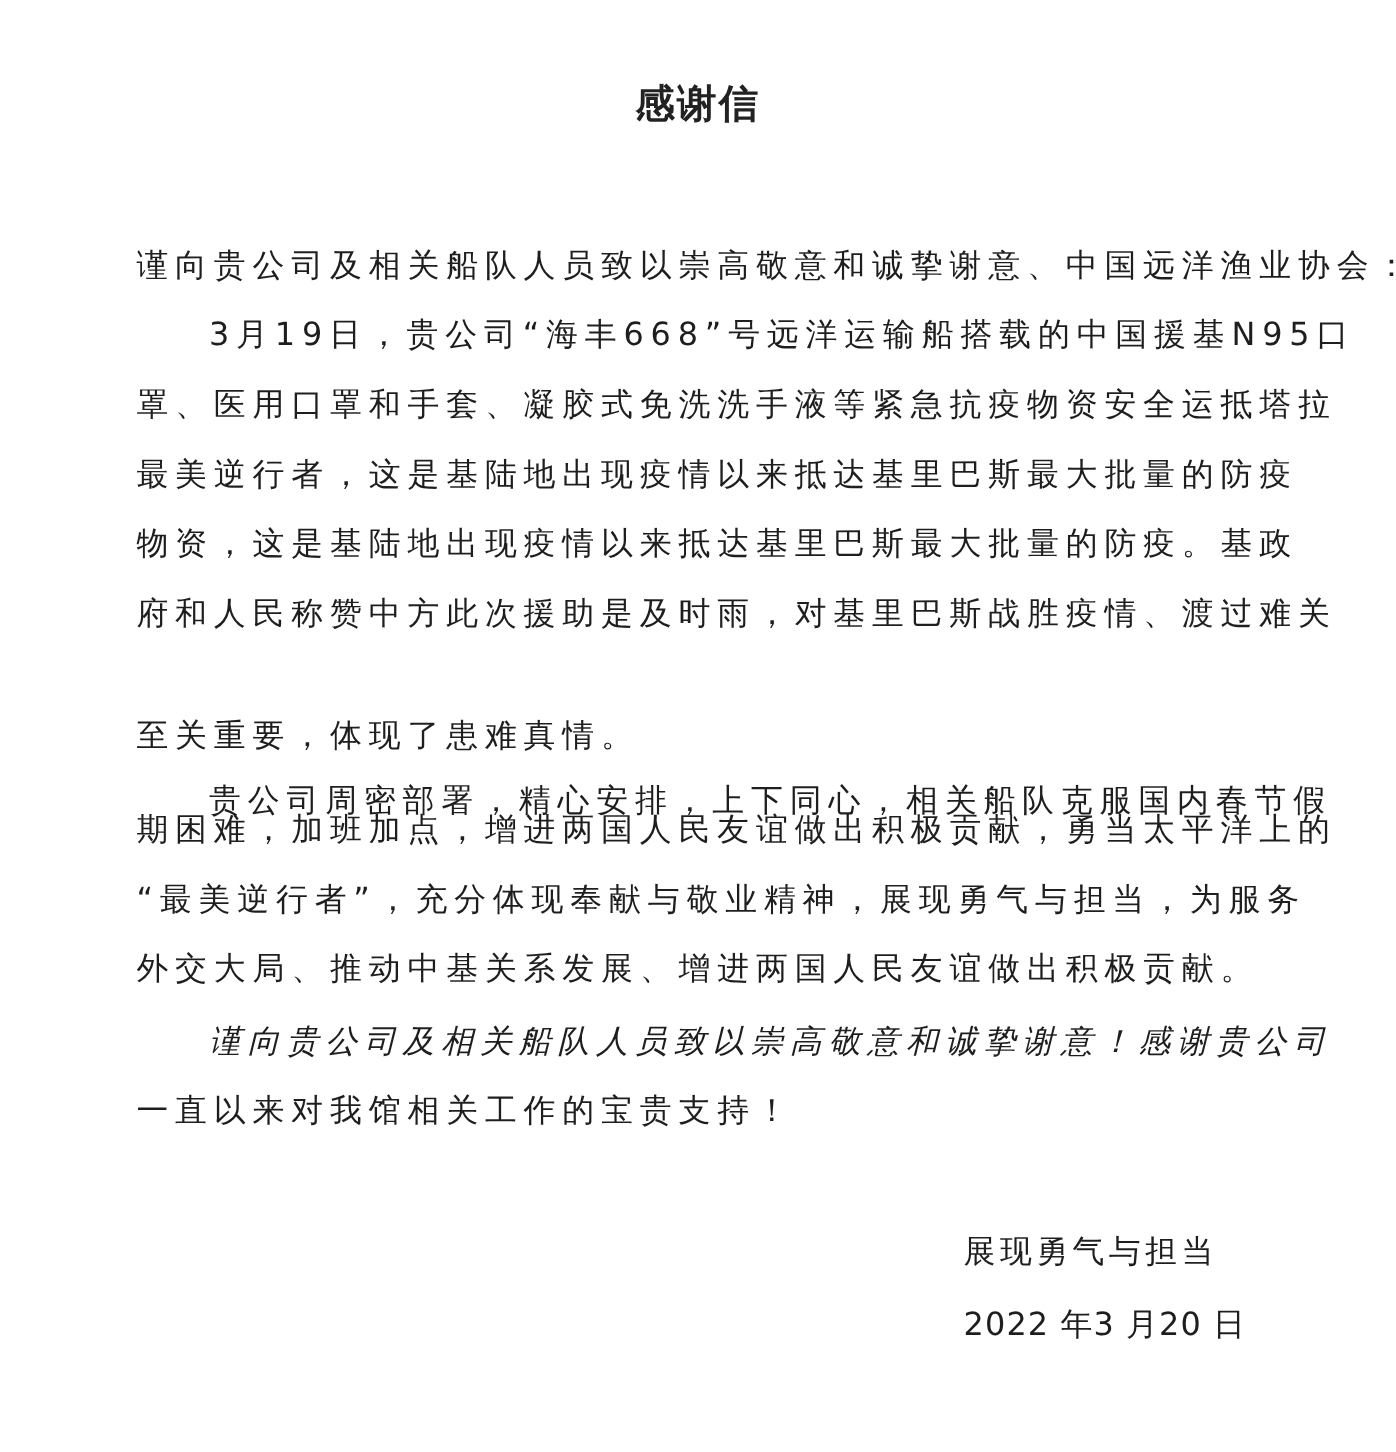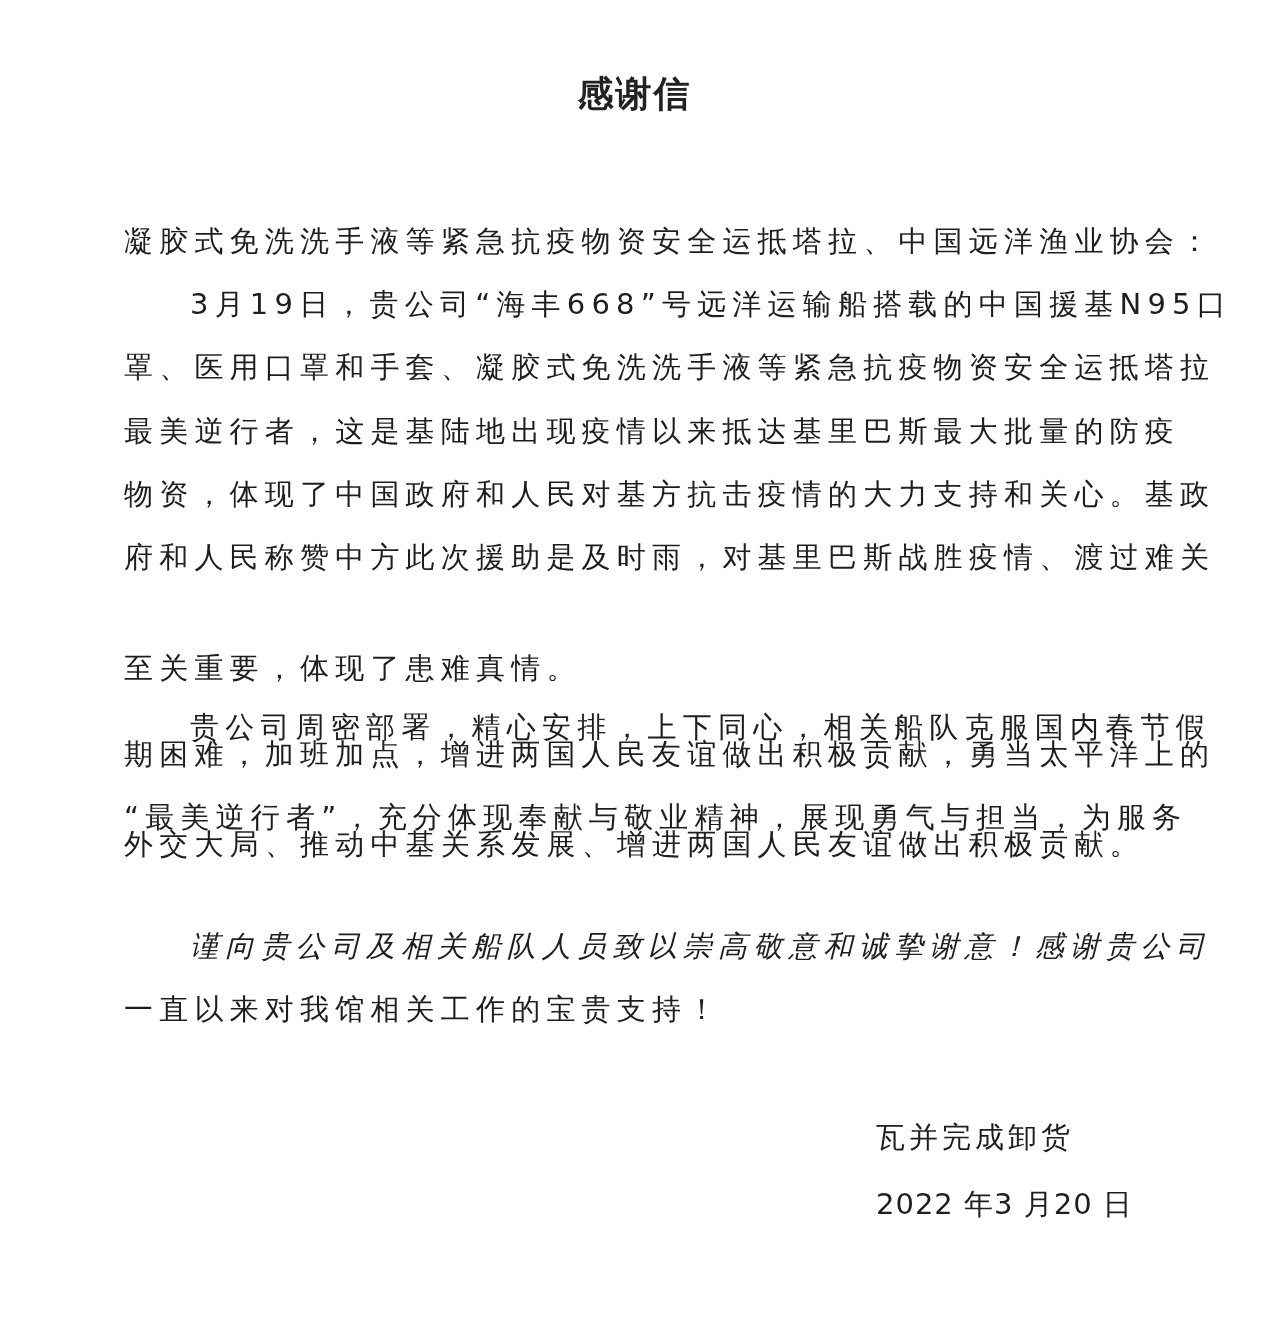--- a/index.html
+++ b/index.html
@@ -44,32 +44,32 @@
     white-space: nowrap;
     color: #1e1e1e;
   }
 </style>
 </head>
 <body>
 
 <div>
   <div class="title">感谢信</div>
 
-  <div class="line" style="top:222px;">凝胶式免洗洗手液等紧急抗疫物资安全运抵塔拉、中国远洋渔业协会：</div>
+  <div class="line" style="top:222px;">谨向贵公司及相关船队人员致以崇高敬意和诚挚谢意、中国远洋渔业协会：</div>
 
   <div class="line indent" style="top:285px;">3月19日，贵公司“海丰668”号远洋运输船搭载的中国援基N95口</div>
   <div class="line" style="top:348px;">罩、医用口罩和手套、凝胶式免洗洗手液等紧急抗疫物资安全运抵塔拉</div>
   <div class="line" style="top:412px;">最美逆行者，这是基陆地出现疫情以来抵达基里巴斯最大批量的防疫</div>
-  <div class="line" style="top:475px;">物资，体现了中国政府和人民对基方抗击疫情的大力支持和关心。基政</div>
+  <div class="line" style="top:475px;">物资，这是基陆地出现疫情以来抵达基里巴斯最大批量的防疫。基政</div>
   <div class="line" style="top:538px;">府和人民称赞中方此次援助是及时雨，对基里巴斯战胜疫情、渡过难关</div>
   <div class="line" style="top:601px;margin-top:48px;">至关重要，体现了患难真情。</div>
 
   <div class="line indent" style="top:692px;margin-top:16px;">贵公司周密部署，精心安排，上下同心，相关船队克服国内春节假</div>
   <div class="line" style="top:735px;">期困难，加班加点，增进两国人民友谊做出积极贡献，勇当太平洋上的</div>
   <div class="line" style="top:798px;">“最美逆行者”，充分体现奉献与敬业精神，展现勇气与担当，为服务</div>
-  <div class="line" style="top:825px;">外交大局、推动中基关系发展、增进两国人民友谊做出积极贡献。</div>
+  <div class="line" style="top:861px;">外交大局、推动中基关系发展、增进两国人民友谊做出积极贡献。</div>
 
   <div class="line indent" style="top:927px;font-style:italic;">谨向贵公司及相关船队人员致以崇高敬意和诚挚谢意！感谢贵公司</div>
   <div class="line" style="top:990px;">一直以来对我馆相关工作的宝贵支持！</div>
 
-  <div class="sig" style="top:1118px;">瓦并完成卸货</div>
+  <div class="sig" style="top:1118px;">展现勇气与担当</div>
   <div class="sig" style="top:1185px; letter-spacing:1px;">2022 年3 月20 日</div>
 </div>
 
 </body></html>

